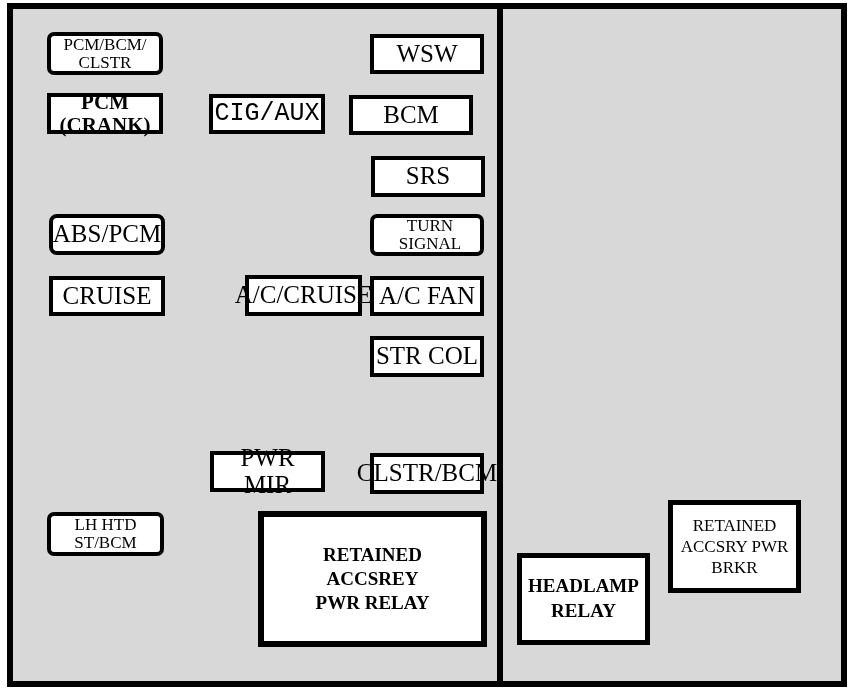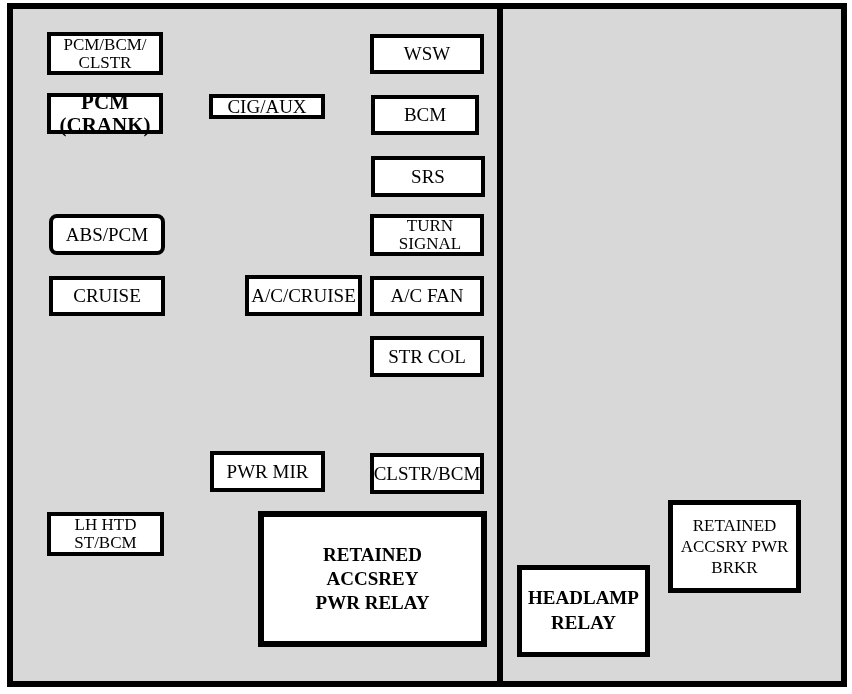--- a/index.html
+++ b/index.html
@@ -36,26 +36,26 @@
   }
   .fbox {
     position: absolute;
     box-sizing: border-box;
     background: #ffffff;
     border: 4px solid #000000;
     display: flex;
     align-items: center;
     justify-content: center;
     text-align: center;
-    font-size: 19px;
+    font-size: 25px;
     line-height: 1.05;
     white-space: pre-line;
     letter-spacing: 0px;
   }
-  .fbox.two-line { font-size: 17px; }
+  .fbox.two-line { font-size: 17px; border-radius: 7px; }
   .fbox.bold { font-weight: bold; }
   .fbox.small { font-size: 21px; }
   .fbox.big {
     border-width: 6px;
     font-size: 19px;
     line-height: 1.25;
     font-weight: bold;
   }
   .fbox.relay-sm {
     border-width: 5px;
@@ -83,46 +83,46 @@
   <div class="fbox bold small" style="left:47px; top:93px; width:116px; height:41px;">PCM (CRANK)</div>
 
   <div class="fbox" style="left:49px; top:214px; width:116px; height:41px;border-radius:8px;">ABS/PCM</div>
 
   <div class="fbox" style="left:49px; top:276px; width:116px; height:40px;">CRUISE</div>
 
 
   <div class="fbox two-line" style="left:47px; top:512px; width:117px; height:44px;">LH HTD
 ST/BCM</div>
 
-  <div class="fbox" style="left:209px; top:94px; width:116px; height:25px;">CIG/AUX</div>
+  <div class="fbox" style="left:209px; top:94px; width:116px; height:40px;font-family:Liberation Mono, monospace;">CIG/AUX</div>
 
 
   <div class="fbox" style="left:209px; top:275px; width:117px; height:41px;margin-left:36px;">A/C/CRUISE</div>
 
   <div class="fbox" style="left:210px; top:451px; width:115px; height:41px;">PWR MIR</div>
 
   <div class="fbox big" style="left:258px; top:511px; width:229px; height:136px;">RETAINED
 ACCSREY
 PWR RELAY</div>
 
   <div class="fbox" style="left:370px; top:34px; width:114px; height:40px;">WSW</div>
 
-  <div class="fbox" style="left:371px; top:95px; width:108px; height:40px;">BCM</div>
+  <div class="fbox" style="left:349px; top:95px; width:124px; height:40px;">BCM</div>
 
   <div class="fbox" style="left:371px; top:156px; width:114px; height:41px;">SRS</div>
 
   <div class="fbox two-line" style="left:370px; top:214px; width:114px; height:42px;padding-left:6px;">TURN
 SIGNAL</div>
 
   <div class="fbox" style="left:370px; top:276px; width:114px; height:40px;">A/C FAN</div>
 
   <div class="fbox" style="left:370px; top:336px; width:114px; height:41px;">STR COL</div>
 
   <div class="fbox" style="left:370px; top:453px; width:114px; height:41px;">CLSTR/BCM</div>
 
-  <div class="fbox relay-sm" style="left:517px; top:553px; width:133px; height:92px;margin-top:12px;">HEADLAMP
+  <div class="fbox relay-sm" style="left:517px; top:553px; width:133px; height:92px;">HEADLAMP
 RELAY</div>
 
   <div class="fbox brkr" style="left:668px; top:500px; width:133px; height:93px;">RETAINED
 ACCSRY PWR
 BRKR</div>
 
 </div>
 
 </body></html>

